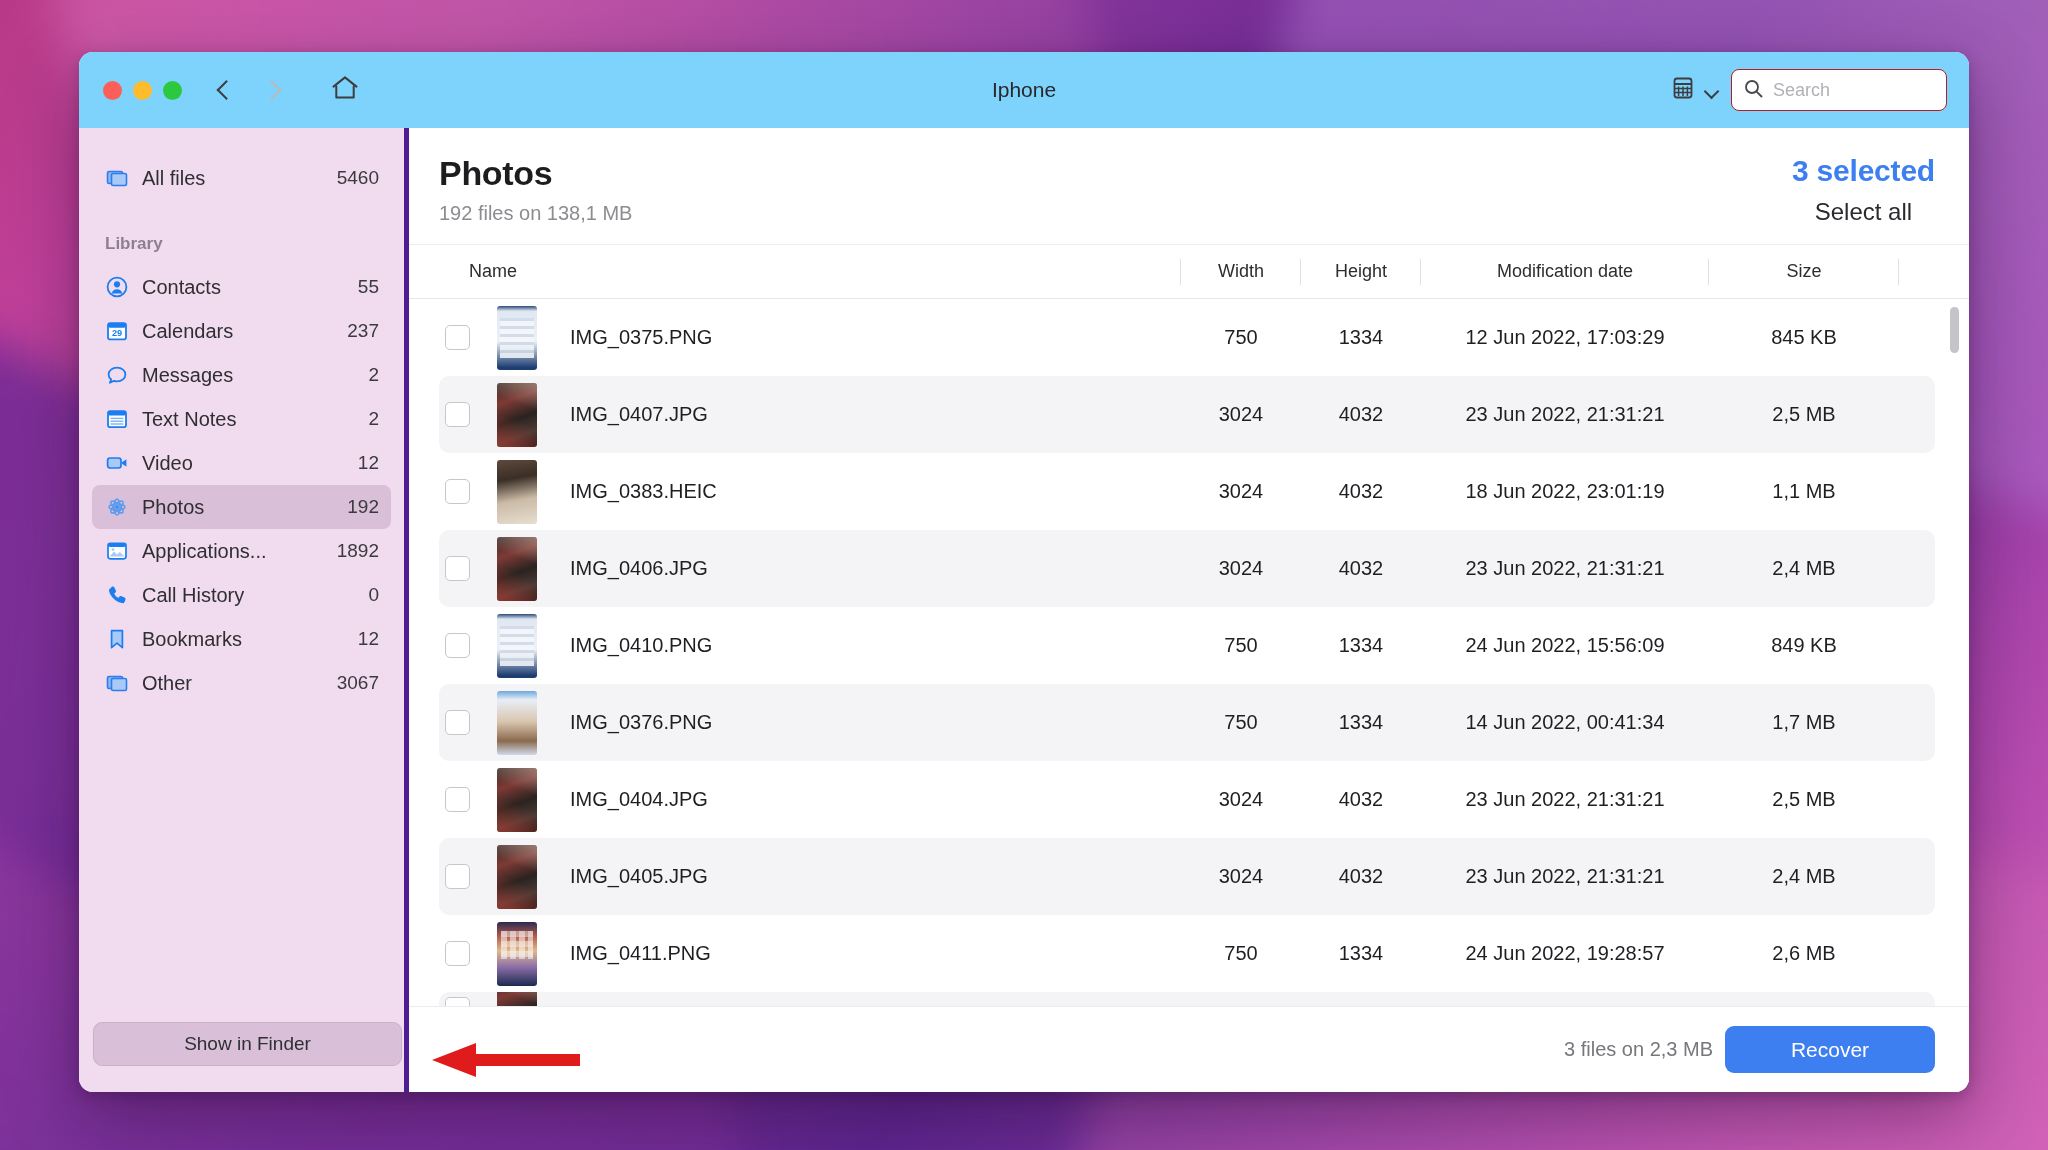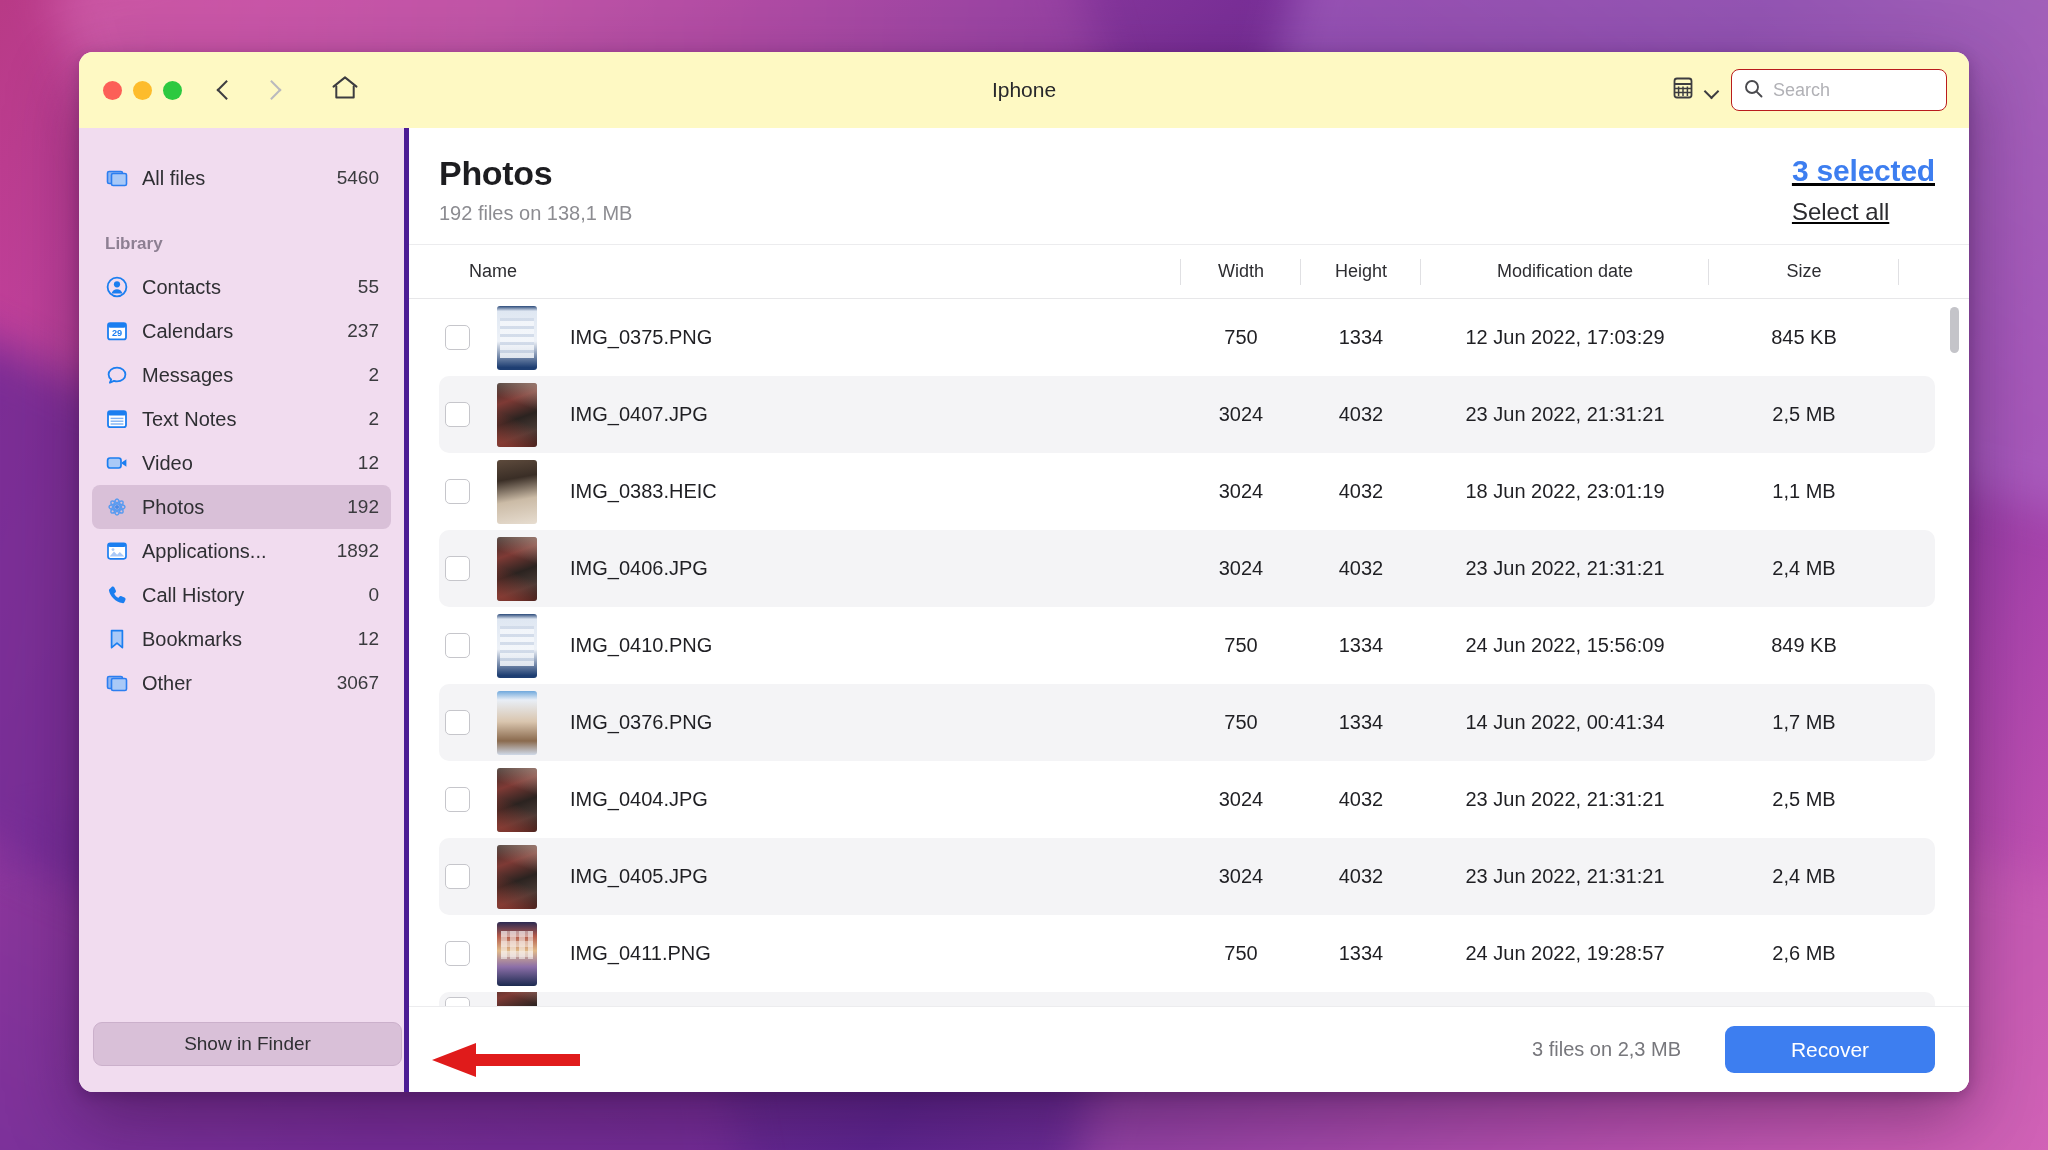--- a/index.html
+++ b/index.html
@@ -79,21 +79,21 @@
     overflow: hidden;
     display: flex;
     flex-direction: column;
   }
 
   
   #titlebar {
     position: relative;
     height: 76px;
     min-height: 76px;
-    background: #fef9c3;
+    background: #7dd3fc;
     display: flex;
     align-items: center;
     padding: 0 22px 0 24px;
     flex-shrink: 0;
   }
   .traffic {
     display: flex;
     gap: 11px;
     align-items: center;
     margin-right: 30px;
@@ -276,22 +276,21 @@
     color: #1d1d20;
     letter-spacing: -.3px;
   }
   #page-subtitle {
     font-size: 20px;
     color: #8c8c91;
     margin-top: 9px;
   }
   .header-right {
     margin-left: auto;
-    text-align: left;
-    text-decoration: underline;
+    text-align: center;
   }
   #selected-count {
     font-size: 30px;
     color: #3d7ef0;
     font-weight: bold;
     letter-spacing: -.2px;
   }
   #select-all {
     font-size: 24px;
     color: #2b2b2f;
@@ -437,21 +436,21 @@
     background: #c4c4c9;
   }
 
   
   #main-footer {
     height: 86px;
     min-height: 86px;
     display: flex;
     align-items: center;
     justify-content: flex-end;
-    gap: 44px;
+    gap: 12px;
     padding: 0 34px;
     border-top: 1px solid #ececee;
     background: #fff;
   }
   #footer-status {
     font-size: 20px;
     color: #77777c;
   }
   #recover-btn {
     width: 210px;

